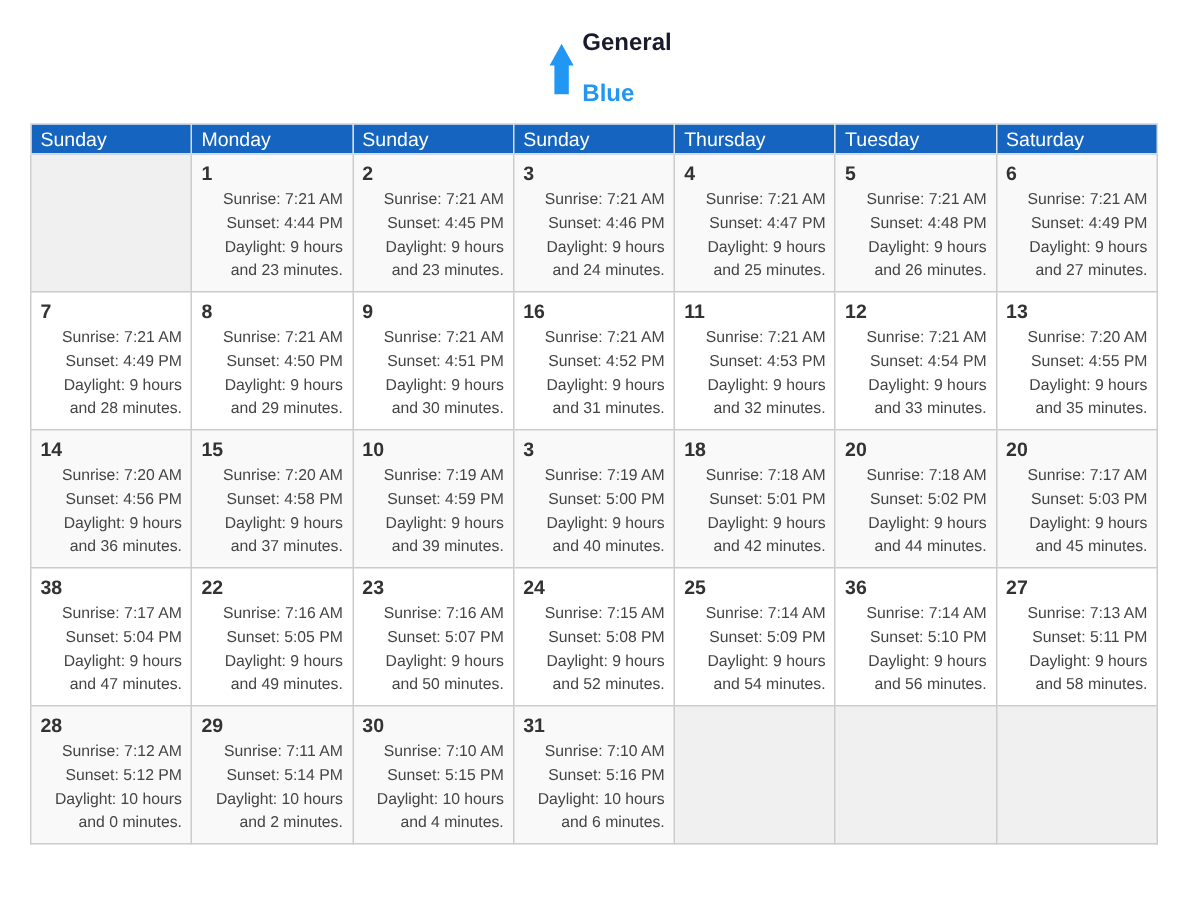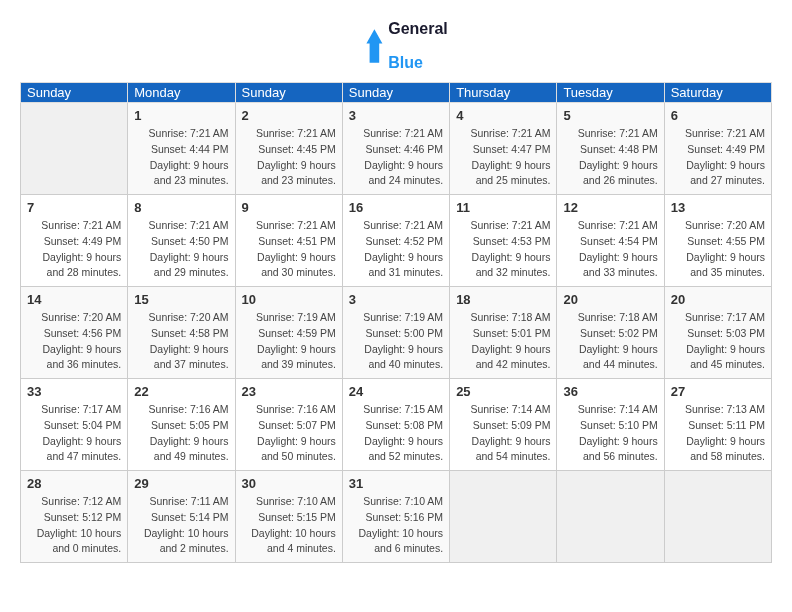--- a/index.html
+++ b/index.html
@@ -192,21 +192,21 @@
           <span class="day-num">20</span>
           <div class="day-detail">Sunrise: 7:18 AM<br>Sunset: 5:02 PM<br>Daylight: 9 hours<br>and 44 minutes.</div>
         </td>
         <td>
           <span class="day-num">20</span>
           <div class="day-detail">Sunrise: 7:17 AM<br>Sunset: 5:03 PM<br>Daylight: 9 hours<br>and 45 minutes.</div>
         </td>
       </tr>
       <tr>
         <td>
-          <span class="day-num">33</span>
+          <span class="day-num">38</span>
           <div class="day-detail">Sunrise: 7:17 AM<br>Sunset: 5:04 PM<br>Daylight: 9 hours<br>and 47 minutes.</div>
         </td>
         <td>
           <span class="day-num">22</span>
           <div class="day-detail">Sunrise: 7:16 AM<br>Sunset: 5:05 PM<br>Daylight: 9 hours<br>and 49 minutes.</div>
         </td>
         <td>
           <span class="day-num">23</span>
           <div class="day-detail">Sunrise: 7:16 AM<br>Sunset: 5:07 PM<br>Daylight: 9 hours<br>and 50 minutes.</div>
         </td>

